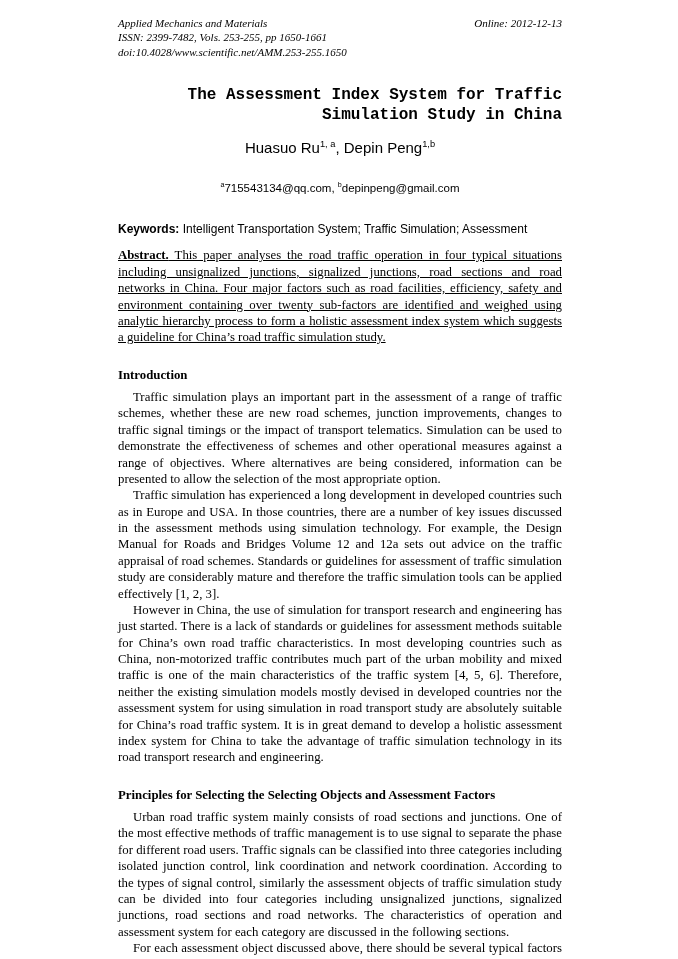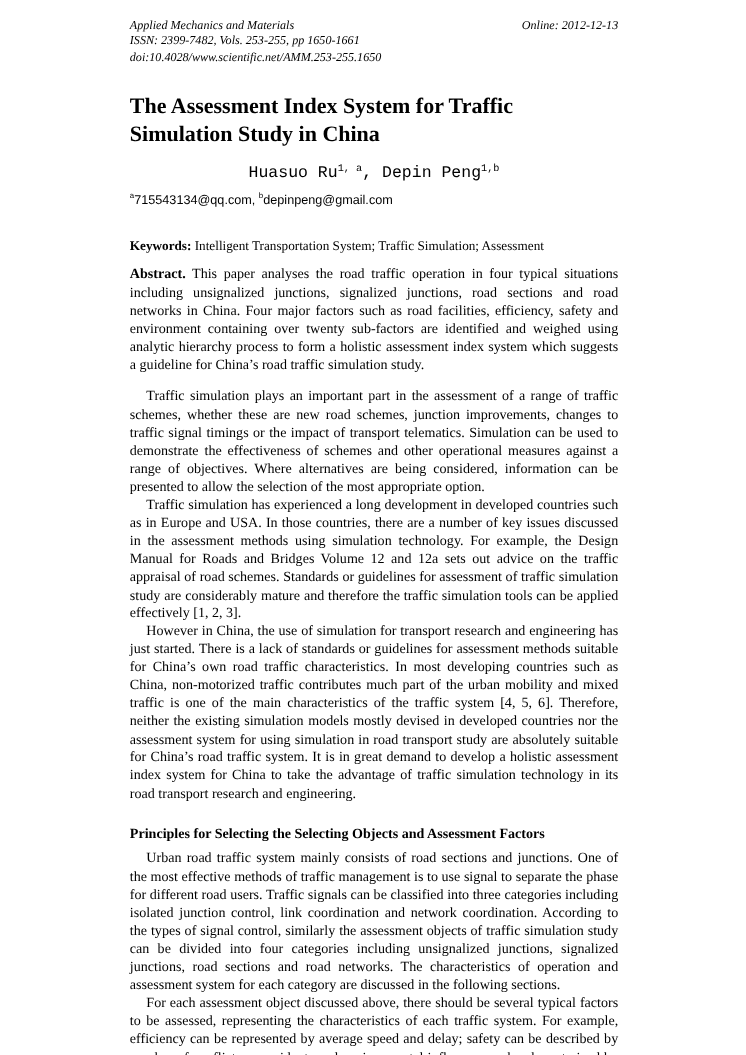--- a/index.html
+++ b/index.html
@@ -19,54 +19,56 @@
     display: flex;
     justify-content: space-between;
     align-items: flex-start;
     font-style: italic;
     font-size: 11px;
     line-height: 1.3;
   }
   .header-left div { white-space: nowrap; }
   .header-right { white-space: nowrap; margin-left: 18px; }
   .title {
-    font-family: Liberation Serif, serif;
-    font-size: 20px;
+    font-family: Liberation Mono, monospace;
+    font-size: 16px;
     font-weight: bold;
-    text-align: left;
+    text-align: right;
     margin: 26px 0 0 0;
     line-height: 1.25;
   }
   .authors {
-    font-family: Liberation Mono, monospace;
+    font-family: Liberation Sans, sans-serif;
     font-size: 15px;
     text-align: center;
     margin-top: 13px;
   }
   .affiliation {
     font-family: "Liberation Sans", sans-serif;
     font-size: 11.5px;
     text-align: center;
     margin-top: 12px;
   }
   .emails {
     font-family: "Liberation Sans", sans-serif;
     font-size: 11.5px;
-    margin-top: 8px;
+    text-align: center;
+    margin-top: 24px;
   }
   .keywords {
-    font-family: Liberation Serif, serif;
+    font-family: Liberation Sans, sans-serif;
     font-size: 12px;
     margin-top: 26px;
     line-height: 1.3;
   }
   .keywords .kw-label { font-weight: bold; }
   .abstract {
     margin-top: 10px;
     text-align: justify;
+    text-decoration: underline;
   }
   .abstract .ab-label { font-weight: bold; }
   .section-heading {
     font-size: 12.8px;
     font-weight: bold;
     margin: 21px 0 6px 0;
   }
   p.body {
     margin: 0;
     text-align: justify;
@@ -93,20 +95,21 @@
   <div class="authors"><span>Huasuo Ru</span><sup>1, a</sup><span>, </span><span>Depin Peng</span><sup>1,b</sup></div>
 
 
   <div class="emails"><sup>a</sup><span>715543134@qq.com</span><span>, </span><sup>b</sup><span>depinpeng@gmail.com</span></div>
 
   <div class="keywords"><span class="kw-label">Keywords:</span><span> Intelligent Transportation System; Traffic Simulation; Assessment</span></div>
 
   <p class="abstract"><span class="ab-label">Abstract.</span><span> This paper analyses the road traffic operation in four typical situations including unsignalized junctions, signalized junctions, road sections and road networks in China. Four major factors such as road facilities, efficiency, safety and environment containing over twenty sub-factors are identified and weighed using analytic hierarchy process to form a holistic assessment index system which suggests a guideline for China’s road traffic simulation study.</span></p>
 
   <section>
+    <h2 class="section-heading">Introduction</h2>
     <p class="body">Traffic simulation plays an important part in the assessment of a range of traffic schemes, whether these are new road schemes, junction improvements, changes to traffic signal timings or the impact of transport telematics. Simulation can be used to demonstrate the effectiveness of schemes and other operational measures against a range of objectives. Where alternatives are being considered, information can be presented to allow the selection of the most appropriate option.</p>
     <p class="body">Traffic simulation has experienced a long development in developed countries such as in Europe and USA. In those countries, there are a number of key issues discussed in the assessment methods using simulation technology. For example, the Design Manual for Roads and Bridges Volume 12 and 12a sets out advice on the traffic appraisal of road schemes. Standards or guidelines for assessment of traffic simulation study are considerably mature and therefore the traffic simulation tools can be applied effectively [1, 2, 3].</p>
     <p class="body">However in China, the use of simulation for transport research and engineering has just started. There is a lack of standards or guidelines for assessment methods suitable for China’s own road traffic characteristics. In most developing countries such as China, non-motorized traffic contributes much part of the urban mobility and mixed traffic is one of the main characteristics of the traffic system [4, 5, 6]. Therefore, neither the existing simulation models mostly devised in developed countries nor the assessment system for using simulation in road transport study are absolutely suitable for China’s road traffic system. It is in great demand to develop a holistic assessment index system for China to take the advantage of traffic simulation technology in its road transport research and engineering.</p>
   </section>
 
   <section>
     <h2 class="section-heading">Principles for Selecting the Selecting Objects and Assessment Factors</h2>
     <p class="body">Urban road traffic system mainly consists of road sections and junctions. One of the most effective methods of traffic management is to use signal to separate the phase for different road users. Traffic signals can be classified into three categories including isolated junction control, link coordination and network coordination. According to the types of signal control, similarly the assessment objects of traffic simulation study can be divided into four categories including unsignalized junctions, signalized junctions, road sections and road networks. The characteristics of operation and assessment system for each category are discussed in the following sections.</p>
     <p class="body">For each assessment object discussed above, there should be several typical factors to be assessed, representing the characteristics of each traffic system. For example, efficiency can be represented by average speed and delay; safety can be described by number of conflicts or accidents and environmental influence can be characterized by the level of noise and emissions. There are numerous factors can be selected, however only those with users’ interests in each simulation study will be guaranteed. In general, there are several principles for selecting the assessment factors as described below.</p>
   </section>

